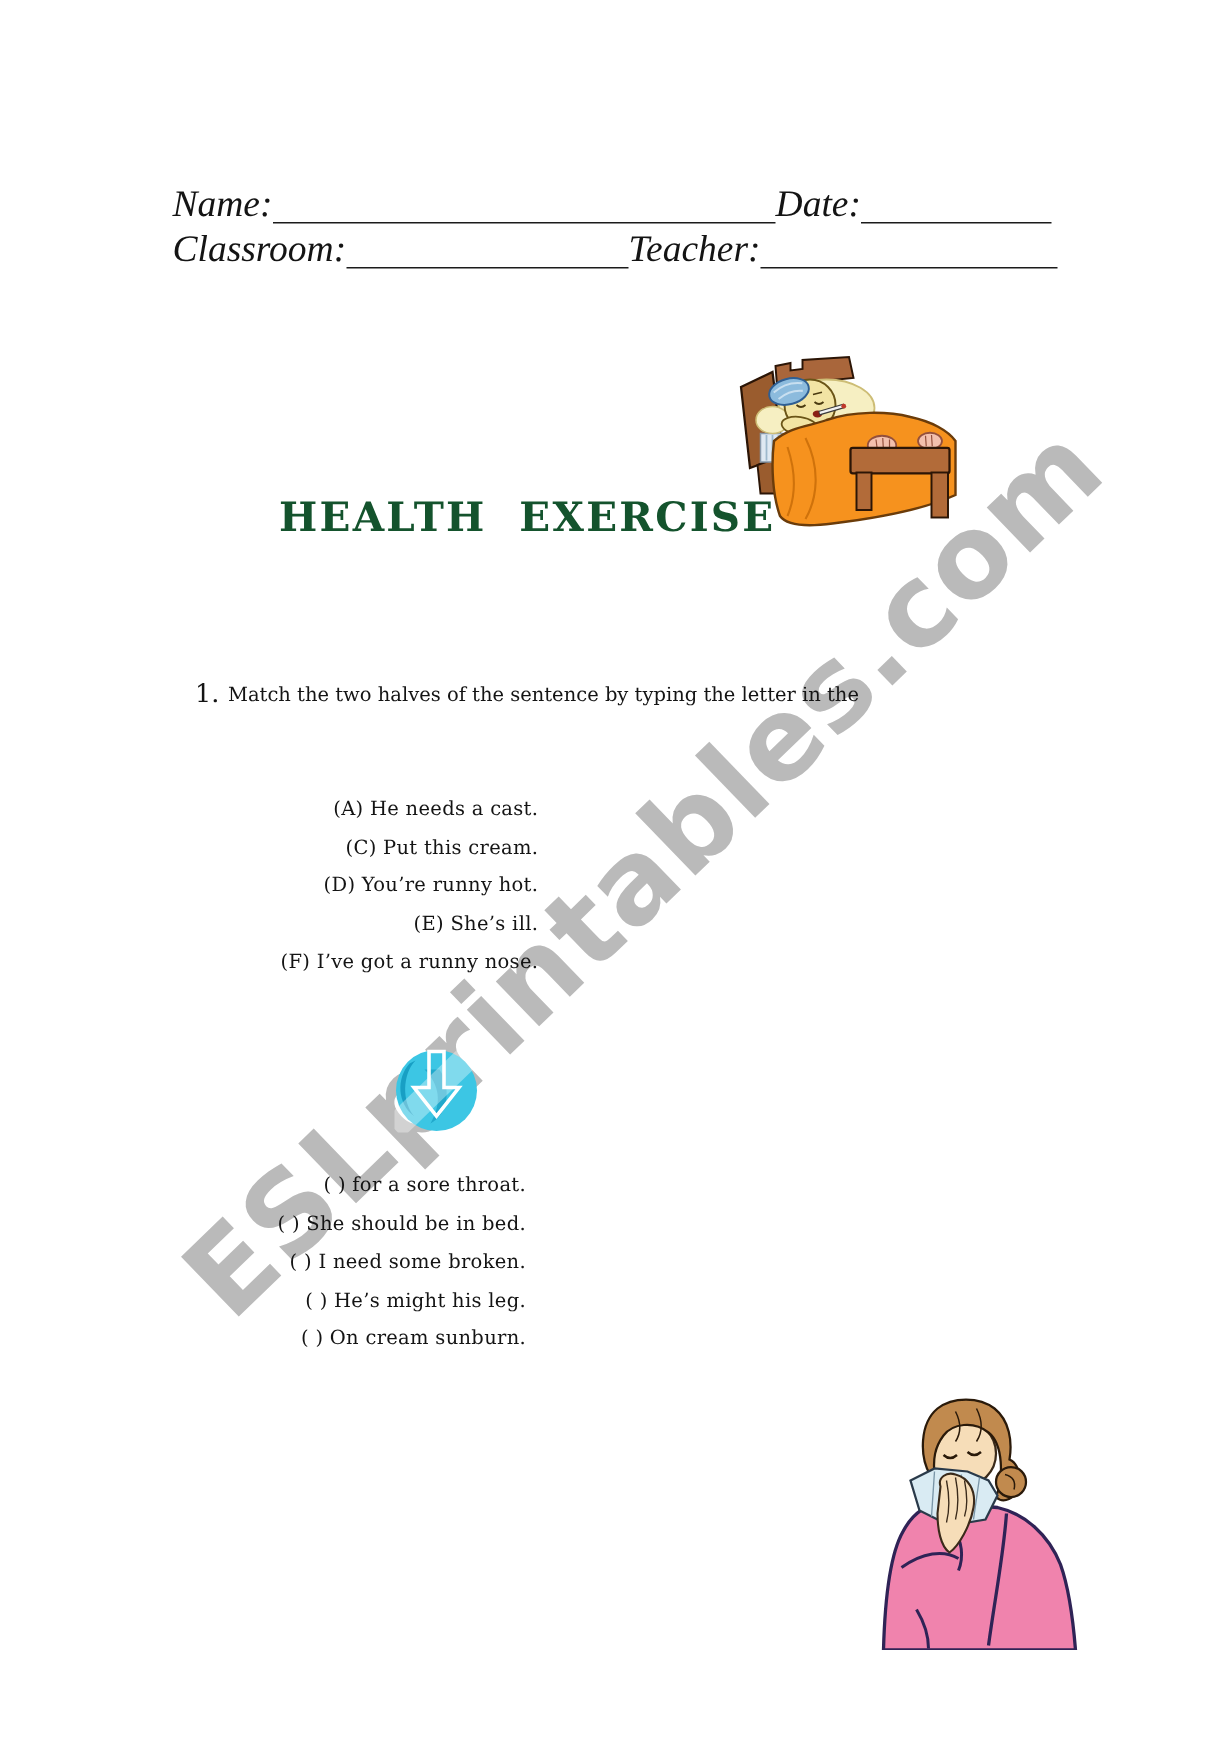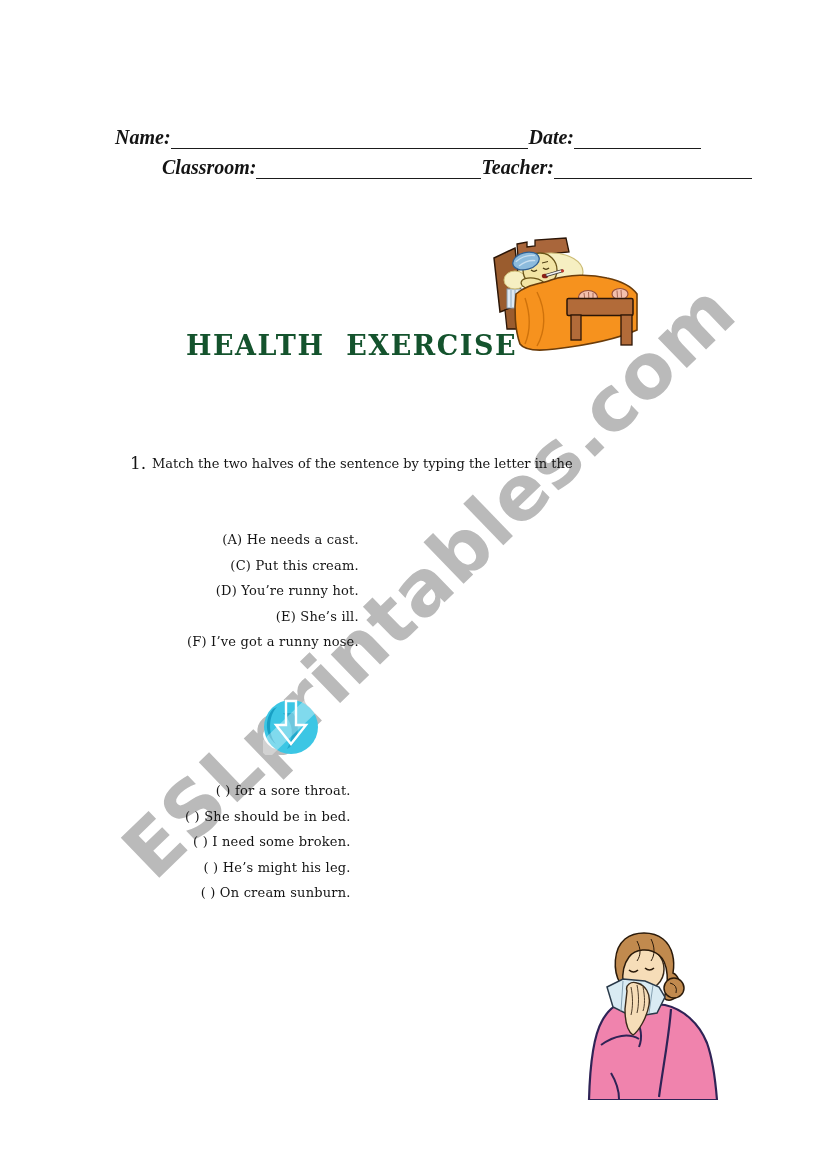--- a/index.html
+++ b/index.html
@@ -12,22 +12,22 @@
              transform:rotate(-44deg);transform-origin:center center;
              font-family:"DejaVu Sans","Liberation Sans",sans-serif;
              font-weight:bold;font-size:76px;letter-spacing:1px;
              color:#bababa;pointer-events:none;white-space:pre;}
 
   .z{position:absolute;z-index:2;}
 
   
   .hdr{display:flex;align-items:stretch;height:24px;}
   .hdr1{left:115px;top:125px;width:586px;}
-  .hdr2{left:115px;top:155px;width:590px;margin-left:47px;}
-  .hlabel{font-style:italic;font-weight:700;font-size:20px;line-height:24px;
+  .hdr2{left:115px;top:155px;width:590px;}
+  .hlabel{font-style:italic;font-weight:400;font-size:25px;line-height:24px;
           font-family:"Liberation Serif","DejaVu Serif",serif;white-space:pre;}
   .hline{border-bottom:1.6px solid #1b1b1b;}
   .grow{flex:1 1 auto;}
   .wdate{width:127px;}
   .wteach{width:198px;}
 
   .title{left:186px;top:330px;font-weight:bold;font-size:27px;letter-spacing:1.5px;
          white-space:pre;color:#14532d;}
 
   .qnum{left:130px;top:450px;font-size:17px;line-height:27px;}

